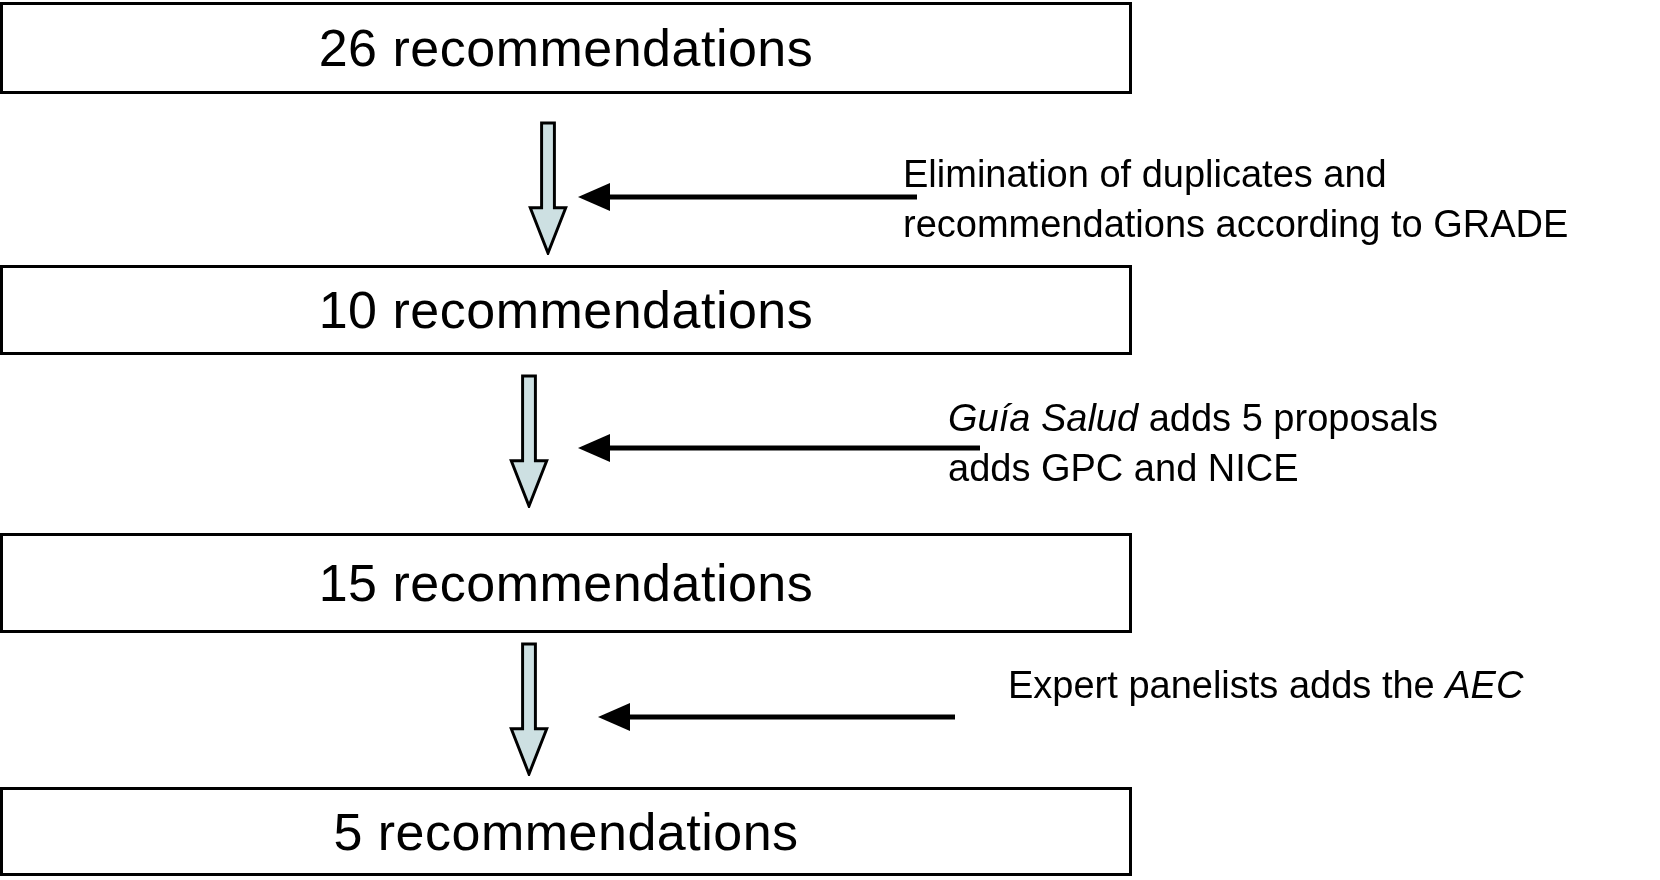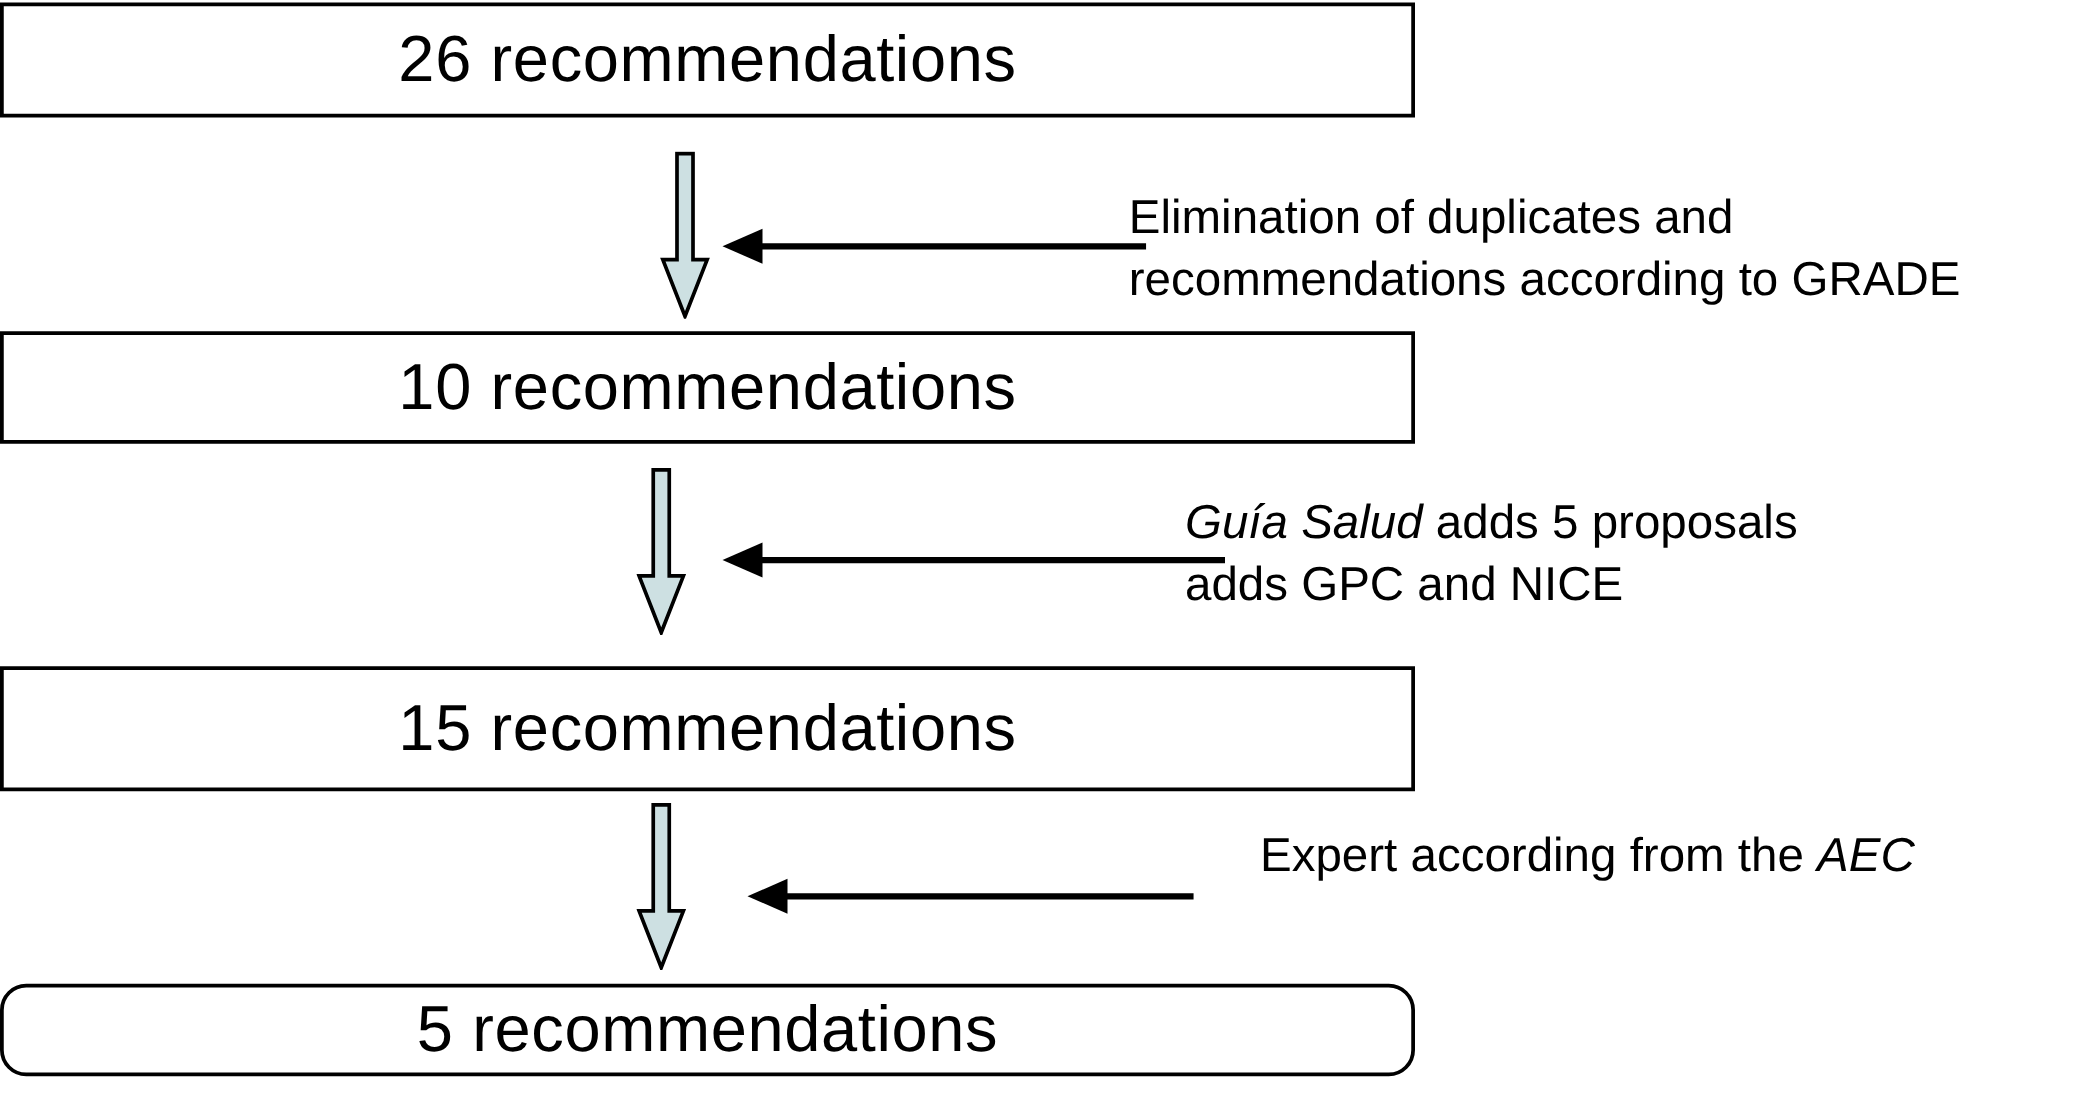--- a/index.html
+++ b/index.html
@@ -25,21 +25,21 @@
     display: flex;
     align-items: center;
     justify-content: center;
     font-size: 52px;
     color: #000000;
     letter-spacing: 0.5px;
   }
   .box-1 { top: 2px;   height: 92px; }
   .box-2 { top: 265px; height: 90px; justify-content: center; }
   .box-3 { top: 533px; height: 100px; }
-  .box-4 { top: 787px; height: 74px; border-radius: 21px; }
+  .box-4 { top: 787px; height: 89px; }
 
   .flow-arrow {
     position: absolute;
     width: 40px;
     height: 134px;
   }
   .flow-1 { left: 528px; top: 121px; }
   .flow-2 { left: 509px; top: 374px; }
   .flow-3 { left: 509px; top: 642px; }
 
@@ -105,16 +105,16 @@
 
   <div class="annotation ann-1">
     <div><span>Elimination of duplicates and</span></div>
     <div><span>recommendations according to GRADE</span></div>
   </div>
   <div class="annotation ann-2">
     <div><span style="font-style: italic;">Guía Salud</span><span> adds 5 proposals</span></div>
     <div><span>adds GPC and NICE</span></div>
   </div>
   <div class="annotation ann-3">
-    <div><span>Expert according from the </span><span style="font-style: italic; margin-top: 25px;">AEC</span></div>
+    <div><span>Expert panelists adds the </span><span style="font-style: italic; margin-top: 25px;">AEC</span></div>
   </div>
 
 </div>
 
 </body></html>

